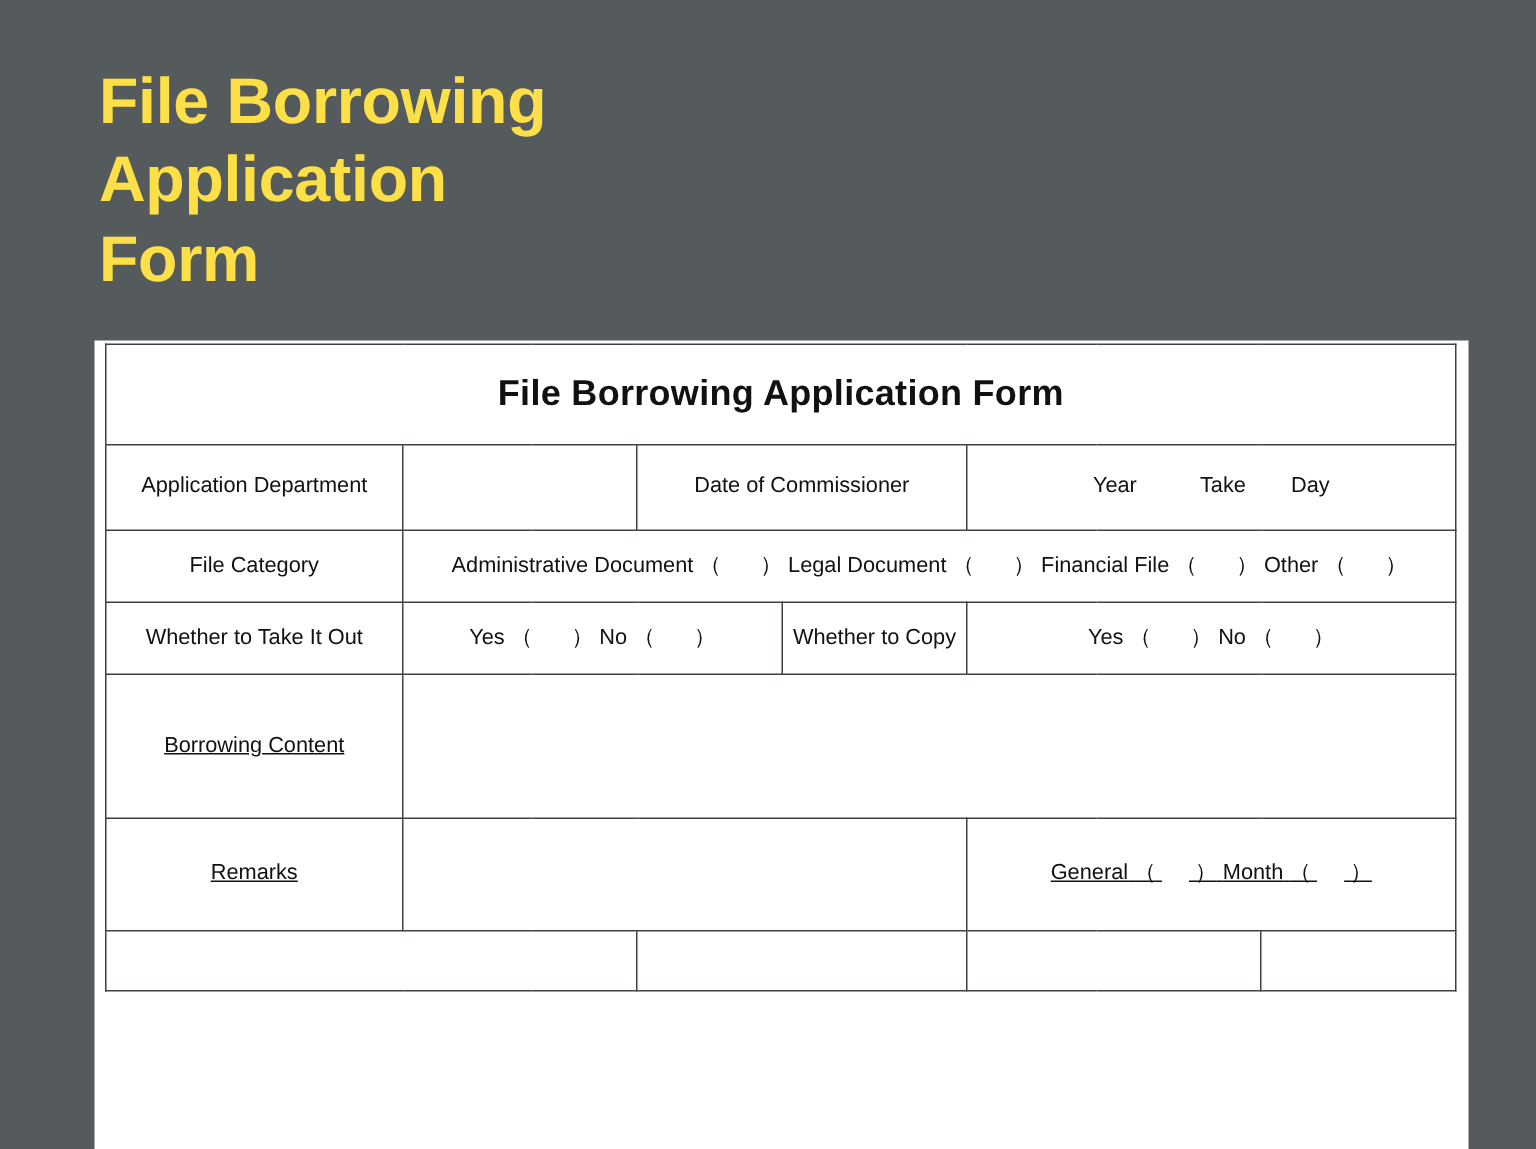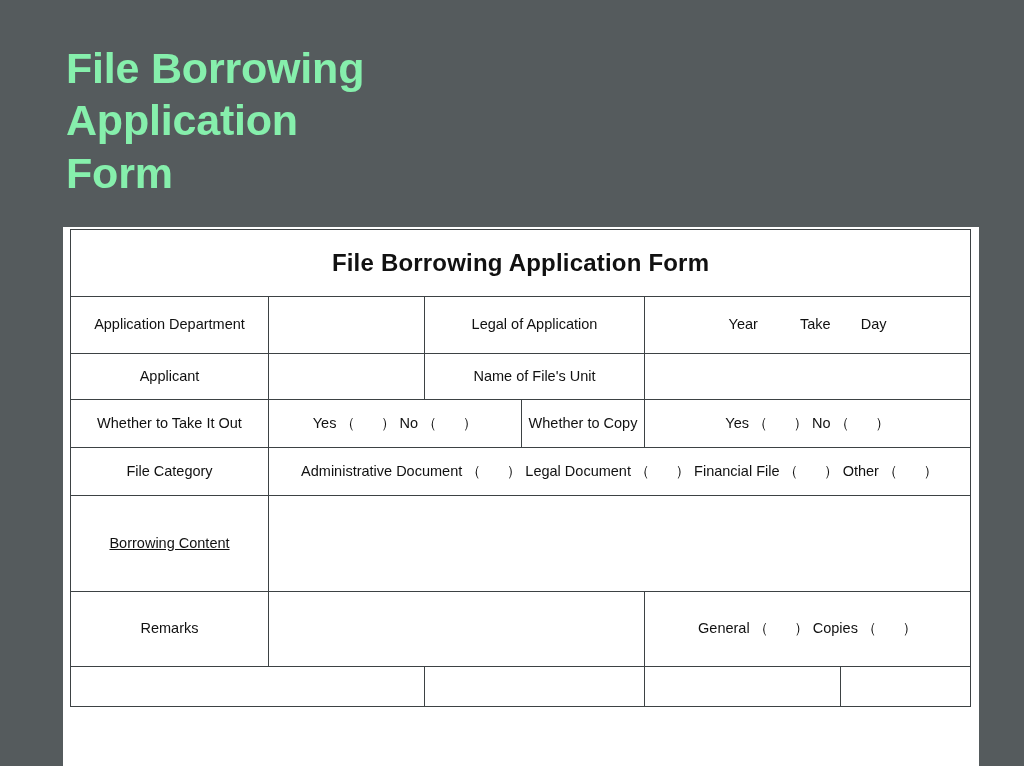--- a/index.html
+++ b/index.html
@@ -14,21 +14,21 @@
     overflow: hidden;
     position: relative;
   }
 
   
   #slide-heading {
     position: absolute;
     left: 66px;
     top: 42px;
     width: 560px;
-    color: #86efac;
+    color: #fde047;
     font-size: 43px;
     font-weight: bold;
     line-height: 1.22;
     letter-spacing: -0.2px;
     white-space: pre-line;
   }
 
   
   #form-panel {
     position: absolute;
@@ -65,21 +65,21 @@
     font-size: 24px !important;
     font-weight: bold;
     letter-spacing: 0.2px;
     height: 67px;
   }
 
   .row-h-standard { height: 57px; }
   .row-h-small    { height: 46px; }
   .row-h-medium   { height: 48px; }
   .row-h-content  { height: 96px; text-decoration: underline; }
-  .row-h-remarks  { height: 75px; }
+  .row-h-remarks  { height: 75px; text-decoration: underline; }
   .row-h-sign     { height: 50px; }
   .row-h-blank    { height: 40px; }
 
   .cell-blank { }
 
   
   .spaced-wide > span { display: inline-block; text-align: right; }
   .gap-lg { width: 34px; }
   .gap-md { width: 22px; }
   .gap-sm { width: 12px; }
@@ -112,63 +112,30 @@
   </colgroup>
 
   <tbody>
       <tr>
     <td class="form-title-cell" colspan="8">File Borrowing Application Form</td>
   </tr>
 
   <tr class="row-h-standard">
     <td>Application Department</td>
     <td colspan="2" class="cell-blank"></td>
-    <td colspan="2">Legal of Application</td>
+    <td colspan="2">Date of Commissioner</td>
     <td colspan="3" class="spaced-wide">
       <span>Year</span>
       <span class="gap-lg"></span>
       <span>Take</span>
       <span class="gap-md"></span>
       <span>Day</span>
     </td>
   </tr>
 
-  <tr class="row-h-small">
-    <td>Applicant</td>
-    <td colspan="2" class="cell-blank"></td>
-    <td colspan="2">Name of File's Unit</td>
-    <td colspan="3" class="cell-blank"></td>
-  </tr>
-
-  <tr class="row-h-medium">
-    <td>Whether to Take It Out</td>
-    <td colspan="3">
-      <span>Yes</span>
-      <span>（</span>
-      <span class="paren-gap"></span>
-      <span>）</span>
-      <span class="gap-sm"></span>
-      <span>No</span>
-      <span>（</span>
-      <span class="paren-gap"></span>
-      <span>）</span>
-    </td>
-    <td>Whether to Copy</td>
-    <td colspan="3">
-      <span>Yes</span>
-      <span>（</span>
-      <span class="paren-gap"></span>
-      <span>）</span>
-      <span class="gap-sm"></span>
-      <span>No</span>
-      <span>（</span>
-      <span class="paren-gap"></span>
-      <span>）</span>
-    </td>
-  </tr>
 
   <tr class="row-h-medium">
     <td>File Category</td>
     <td colspan="7">
       <span class="category-line">
         <span>Administrative Document</span>
         <span class="gap-sm"></span>
         <span>（</span>
         <span class="paren-gap"></span>
         <span>）</span>
@@ -187,36 +154,63 @@
         <span class="gap-sm"></span>
         <span>Other</span>
         <span class="gap-sm"></span>
         <span>（</span>
         <span class="paren-gap"></span>
         <span>）</span>
       </span>
     </td>
   </tr>
 
+  <tr class="row-h-medium">
+    <td>Whether to Take It Out</td>
+    <td colspan="3">
+      <span>Yes</span>
+      <span>（</span>
+      <span class="paren-gap"></span>
+      <span>）</span>
+      <span class="gap-sm"></span>
+      <span>No</span>
+      <span>（</span>
+      <span class="paren-gap"></span>
+      <span>）</span>
+    </td>
+    <td>Whether to Copy</td>
+    <td colspan="3">
+      <span>Yes</span>
+      <span>（</span>
+      <span class="paren-gap"></span>
+      <span>）</span>
+      <span class="gap-sm"></span>
+      <span>No</span>
+      <span>（</span>
+      <span class="paren-gap"></span>
+      <span>）</span>
+    </td>
+  </tr>
+
   <tr class="row-h-content">
     <td>Borrowing Content</td>
     <td colspan="7" class="cell-blank"></td>
   </tr>
 
   <tr class="row-h-remarks">
     <td>Remarks</td>
     <td colspan="4" class="cell-blank"></td>
     <td colspan="3">
       <span>General</span>
       <span class="gap-sm"></span>
       <span>（</span>
       <span class="paren-gap"></span>
       <span>）</span>
       <span class="gap-sm"></span>
-      <span>Copies</span>
+      <span>Month</span>
       <span class="gap-sm"></span>
       <span>（</span>
       <span class="paren-gap"></span>
       <span>）</span>
     </td>
   </tr>
 
 
   <tr class="row-h-blank">
     <td colspan="3" class="cell-blank"></td>

